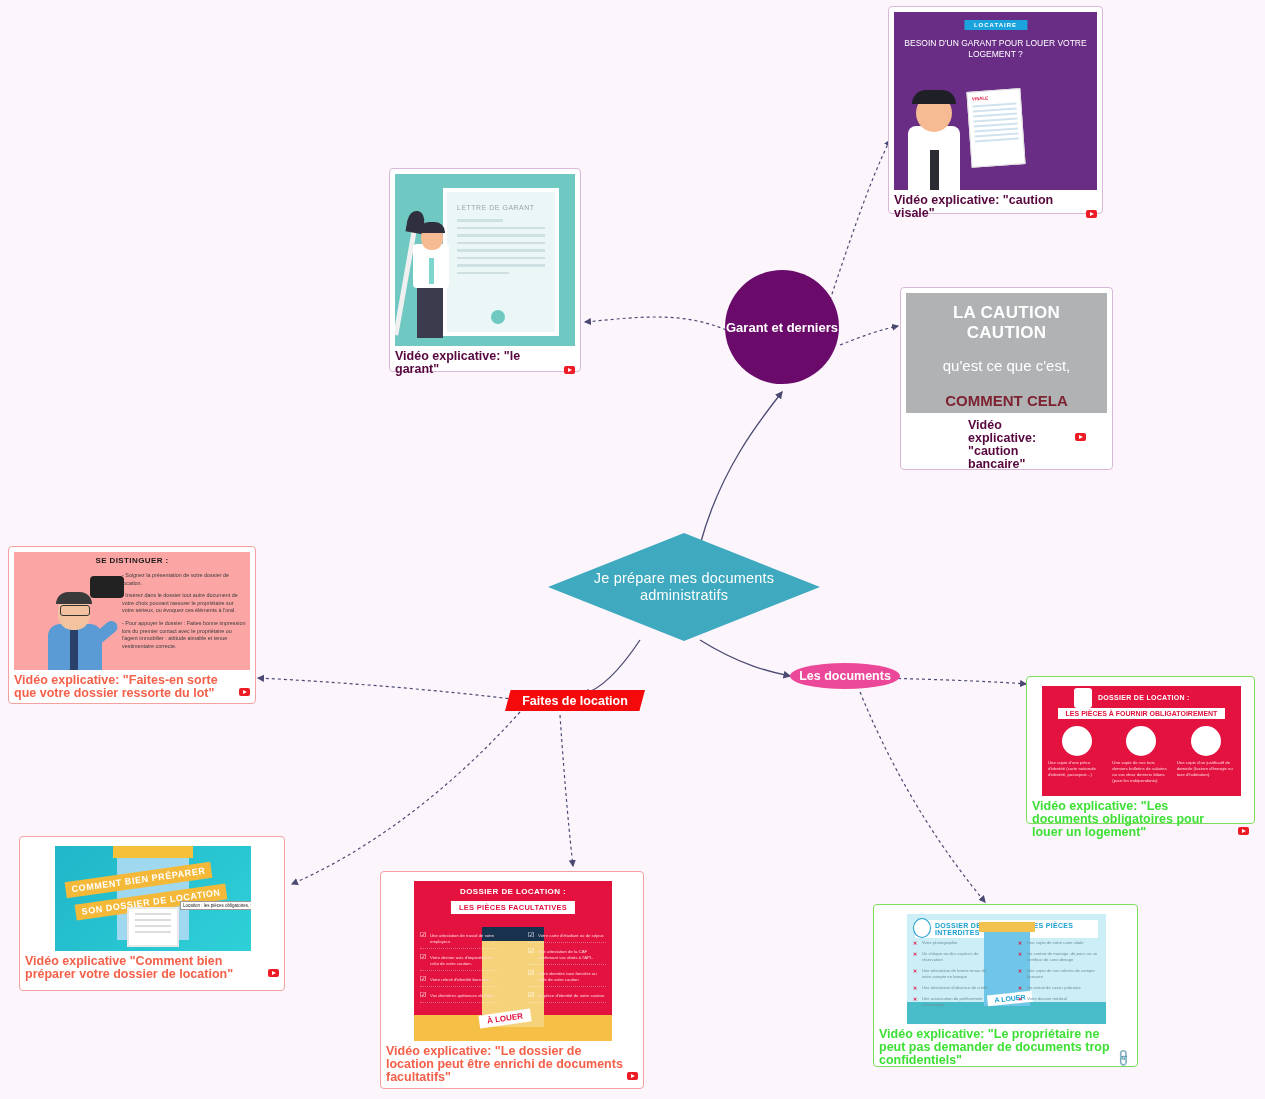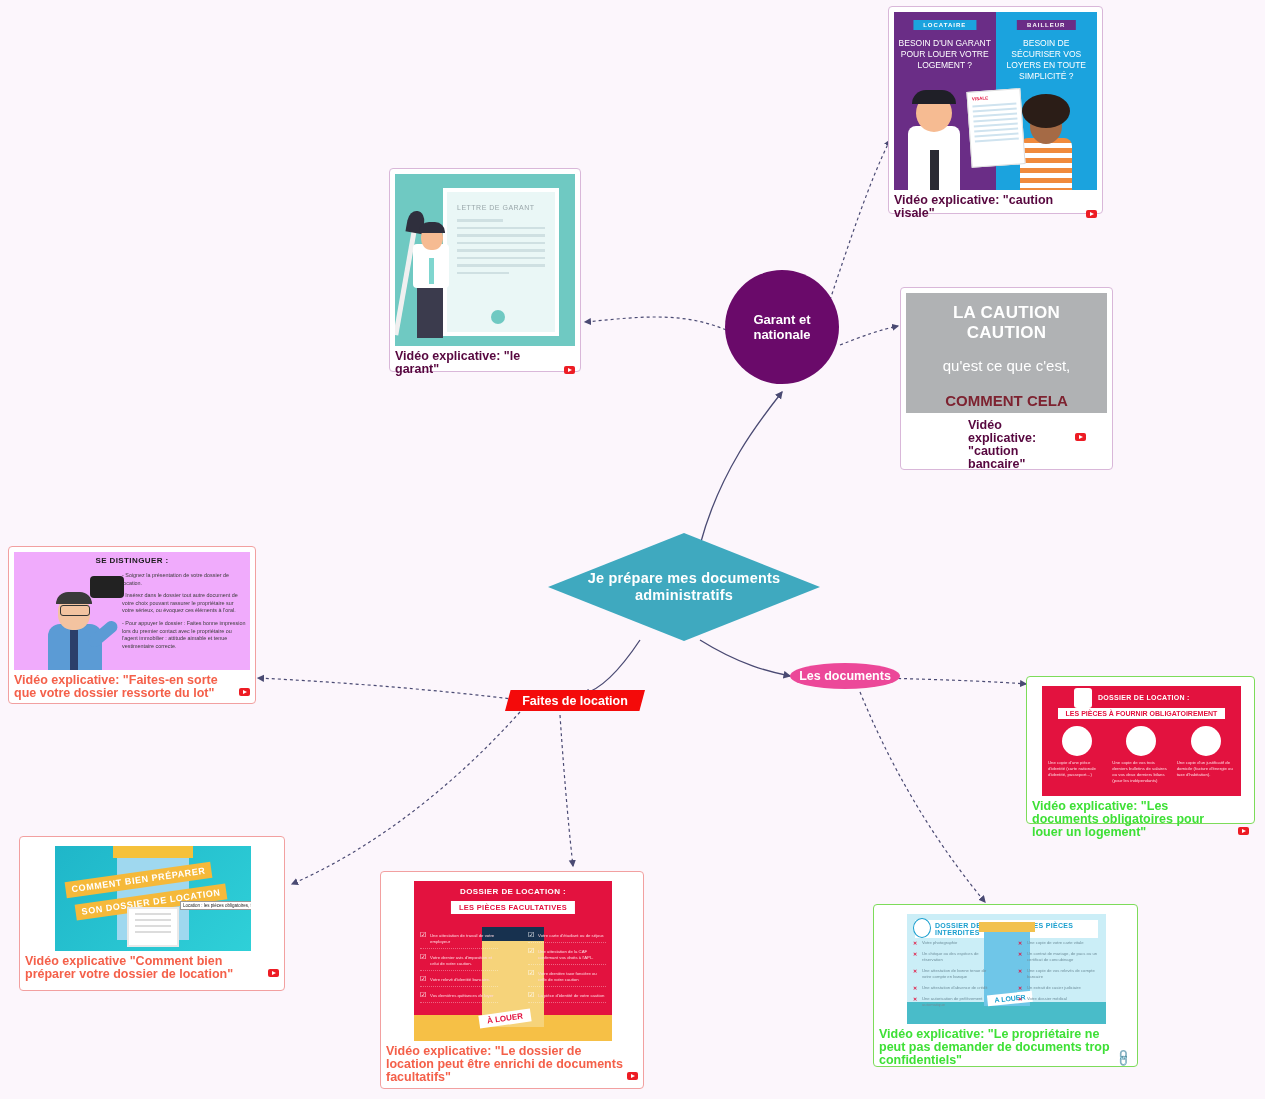--- a/index.html
+++ b/index.html
@@ -10,21 +10,21 @@
   }
   #canvas{position:absolute;inset:0;}
   #edges{position:absolute;left:0;top:0;width:1265px;height:1099px;pointer-events:none;}
 
   
   .node{position:absolute;display:flex;align-items:center;justify-content:center;text-align:center;color:#fff;font-weight:bold;}
   .node-diamond{
     left:548px;top:533px;width:272px;height:108px;
     background:#3fa9bf;
     clip-path:polygon(50% 0%,100% 50%,50% 100%,0% 50%);
-    font-weight:bold;font-size:14.5px;line-height:17px;letter-spacing:.2px;
+    font-weight:normal;font-size:14.5px;line-height:17px;letter-spacing:.2px;
   }
   .node-circle{
     left:725px;top:270px;width:114px;height:114px;border-radius:50%;
     background:#6a0a6a;font-size:13px;
   }
   .node-parallelogram{
     left:505px;top:690px;width:140px;height:21px;
     background:#f40a0a;
     clip-path:polygon(4% 0,100% 0,96% 100%,0% 100%);
     font-size:12.5px;
@@ -75,21 +75,21 @@
   .garant .dot{position:absolute;left:96px;bottom:22px;width:14px;height:14px;border-radius:50%;background:#6fc9c2;}
   .garant .man-body{position:absolute;left:22px;bottom:8px;width:26px;height:58px;background:#3b3b4d;}
   .garant .man-shirt{position:absolute;left:18px;bottom:58px;width:36px;height:44px;background:#fff;border-radius:4px;}
   .garant .man-head{position:absolute;left:26px;bottom:96px;width:22px;height:24px;border-radius:46%;background:#f6bb92;}
   .garant .man-hair{position:absolute;left:24px;bottom:113px;width:26px;height:11px;border-radius:10px 10px 0 0;background:#2f2f3d;}
   .garant .tie{position:absolute;left:34px;bottom:62px;width:5px;height:26px;background:#7fd6cf;}
   .garant .pen{position:absolute;left:8px;bottom:10px;width:5px;height:112px;background:#f0f0f0;transform:rotate(10deg);}
   .garant .pen:before{content:"";position:absolute;top:-14px;left:-6px;width:17px;height:22px;background:#2f2f3d;border-radius:50% 50% 0 0;}
 
   
-  .distinguer{height:118px;background:#f0abfc;position:relative;overflow:hidden;}
+  .distinguer{height:118px;background:#fca5a5;position:relative;overflow:hidden;}
   .distinguer .hdr{font-size:8px;font-weight:bold;color:#1b1b1b;text-align:center;padding-top:4px;letter-spacing:.4px;}
   .distinguer .txt{position:absolute;left:108px;top:20px;right:4px;font-size:5.4px;line-height:7.6px;color:#3c3c3c;}
   .distinguer .man{position:absolute;left:18px;bottom:0;}
   .d-body{position:absolute;left:16px;bottom:0;width:54px;height:46px;background:#5b9bd5;border-radius:12px 12px 0 0;}
   .d-head{position:absolute;left:26px;bottom:40px;width:32px;height:34px;border-radius:44%;background:#f3c3a0;}
   .d-hair{position:absolute;left:24px;bottom:66px;width:36px;height:12px;border-radius:14px 14px 0 0;background:#3a3a3a;}
   .d-tie{position:absolute;left:38px;bottom:0;width:8px;height:40px;background:#2b3f6b;}
   .d-hat{position:absolute;left:58px;bottom:72px;width:34px;height:22px;background:#222;border-radius:4px;}
   .d-arm{position:absolute;left:54px;bottom:30px;width:34px;height:12px;background:#5b9bd5;transform:rotate(-40deg);border-radius:6px;}
   .d-glass{position:absolute;left:28px;bottom:54px;width:28px;height:9px;border:1.4px solid #333;border-radius:3px;}
@@ -168,47 +168,40 @@
       <path d="M880,678 C960,680 1000,682 1026,684"></path>
       <path d="M860,692 C900,790 950,860 985,902"></path>
     </g>
   </svg>
 
   <div class="node node-diamond">
     <span>Je prépare mes documents administratifs</span>
   </div>
 
   <div class="node node-circle">
-    <span>Garant et nationale</span>
+    <span>Garant et derniers</span>
   </div>
 
   <div class="node node-parallelogram">
     <span>Faites de location</span>
   </div>
 
   <div class="node node-ellipse">
     <span>Les documents</span>
   </div>
 
   <div class="card" style="left:888px;top:6px;width:215px;height:208px;">
     <div class="thumb visale">
       <div class="half lft">
         <div class="tagpill a">LOCATAIRE</div>
         <div class="vtxt">BESOIN D'UN GARANT POUR LOUER VOTRE LOGEMENT ?</div>
         <div style="position:absolute;left:14px;bottom:0;width:52px;height:64px;background:#fff;border-radius:8px 8px 0 0;"></div>
         <div style="position:absolute;left:36px;bottom:0;width:9px;height:40px;background:#2b2b34;"></div>
         <div class="head" style="position:absolute;left:22px;bottom:58px;width:36px;height:38px;background:#f6bb92;"></div>
         <div style="position:absolute;left:18px;bottom:86px;width:44px;height:14px;border-radius:16px 16px 0 0;background:#1f1f27;"></div>
-      </div>
-      <div class="half rgt">
-        <div class="tagpill b">BAILLEUR</div>
-        <div class="vtxt">BESOIN DE SÉCURISER VOS LOYERS EN TOUTE SIMPLICITÉ ?</div>
-        <div style="position:absolute;left:24px;bottom:0;width:52px;height:52px;background:repeating-linear-gradient(#f08a3c 0 5px,#fff 5px 10px);border-radius:8px 8px 0 0;"></div>
-        <div class="head" style="position:absolute;left:34px;bottom:46px;width:32px;height:36px;background:#a56a45;"></div>
-        <div style="position:absolute;left:26px;bottom:62px;width:48px;height:34px;border-radius:50%;background:#2b1d17;"></div>
       </div>
       <div class="doc-sheet">
         <b style="display:block;font-size:4.5px;color:#e3123f;margin:4px;">VISALE</b>
         <i></i>
           <i></i>
           <i></i>
           <i></i>
           <i></i>
           <i></i>
           <i></i>

